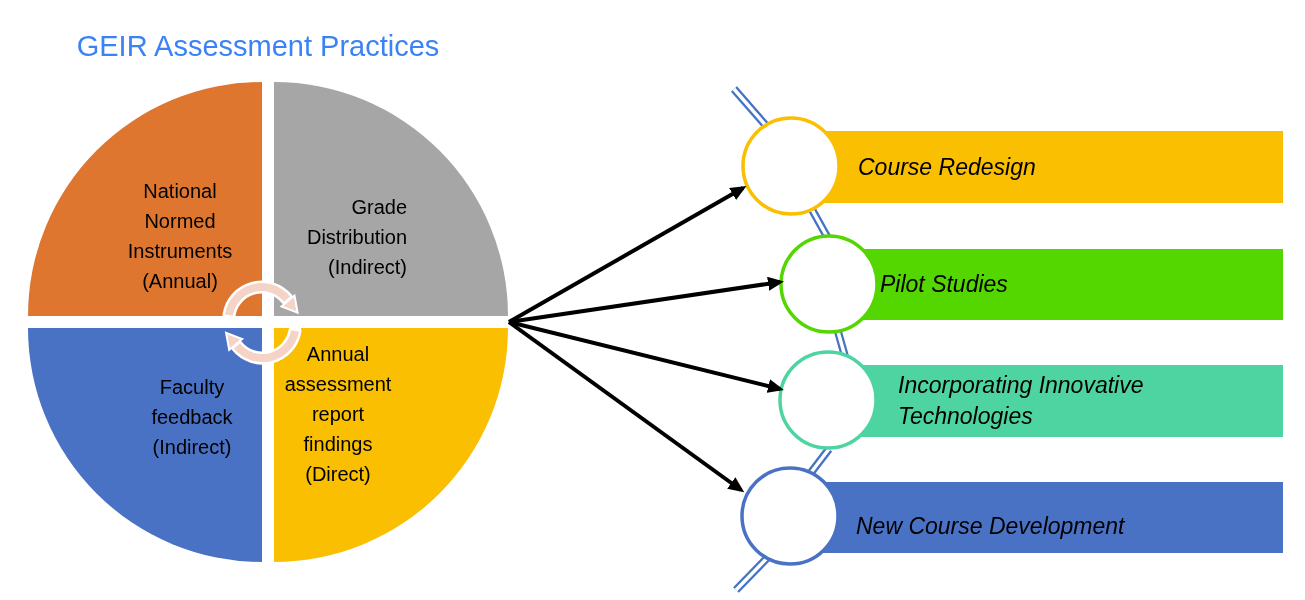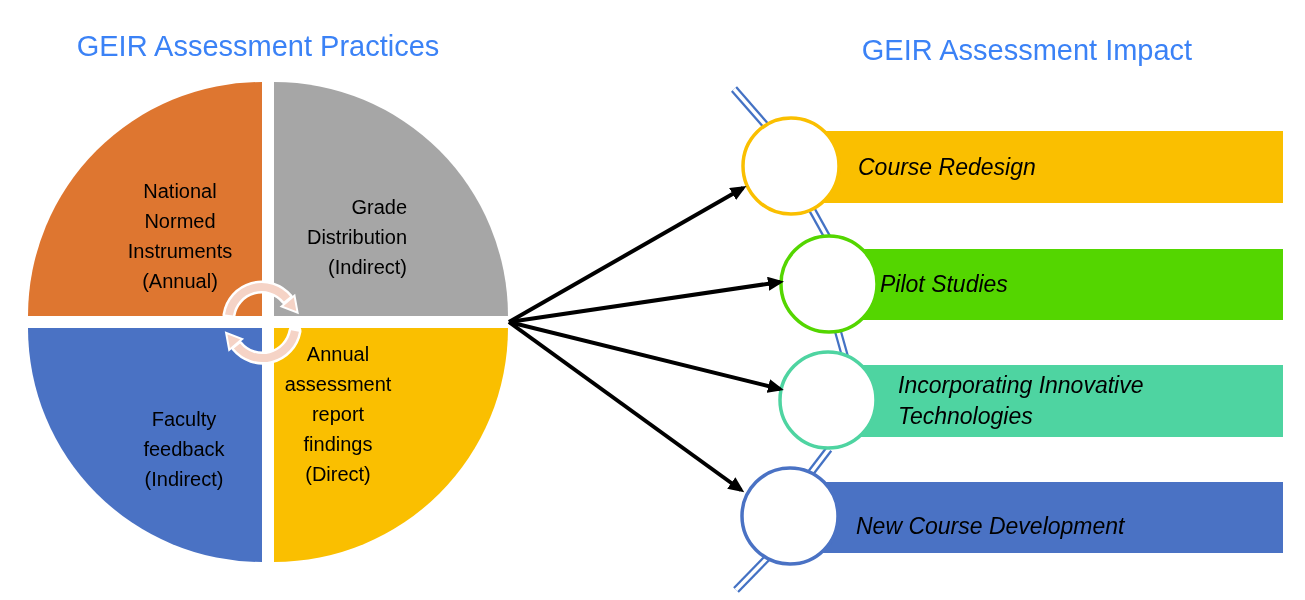--- a/index.html
+++ b/index.html
@@ -17,21 +17,21 @@
   }
   .title-left{left:58px;top:30px;width:400px;}
   .title-right{left:840px;top:34px;width:374px;}
   .quad-label{
     position:absolute;transform:translate(-50%,-50%);
     text-align:center;white-space:pre-line;
     font-size:20px;line-height:30px;color:#000;
   }
   .q1{left:180px;top:236px;}
   .q2{left:357px;top:237px;text-align:right;}
-  .q3{left:184px;top:417px;margin-top:32px;}
+  .q3{left:192px;top:417px;}
   .q4{left:338px;top:414px;text-align:center;}
   .bar-label{
     position:absolute;display:flex;align-items:center;
     font-size:23px;line-height:31px;color:#000;font-style:italic;
   }
   .b1{left:858px;top:131px;height:72px;}
   .b2{left:880px;top:249px;height:71px;}
   .b3{left:898px;top:365px;height:72px;width:310px;}
   .b4{left:856px;top:482px;height:88px;}
 </style>
@@ -86,21 +86,20 @@
       <path d="M 229 315 A 33 33 0 0 1 287 299" stroke="#ffffff" stroke-width="13" stroke-linecap="round"></path>
       <path d="M 229 315 A 33 33 0 0 1 287 299" stroke-width="8" stroke="#F5D3C6"></path>
       <polygon points="281.5,306.4 294.5,295.6 297.6,312.6" stroke="#ffffff" stroke-width="2" fill="#F5D3C6"></polygon>
       <path d="M 295 331 A 33 33 0 0 1 237 346" stroke="#ffffff" stroke-width="13" stroke-linecap="round"></path>
       <path d="M 295 331 A 33 33 0 0 1 237 346" stroke-width="8" stroke="#F5D3C6"></path>
       <polygon points="242.2,339.1 229.2,349.9 226.1,332.9" stroke="#ffffff" stroke-width="2" fill="#F5D3C6"></polygon>
     </g>
   </svg>
 
   <div class="title title-left">GEIR Assessment Practices</div>
-  <div class="title title-right">GEIR Assessment Impact</div>
 
   <div class="quad-label q1">National
 Normed
 Instruments
 (Annual)</div>
   <div class="quad-label q2">Grade
 Distribution
 (Indirect)</div>
   <div class="quad-label q3">Faculty
 feedback

